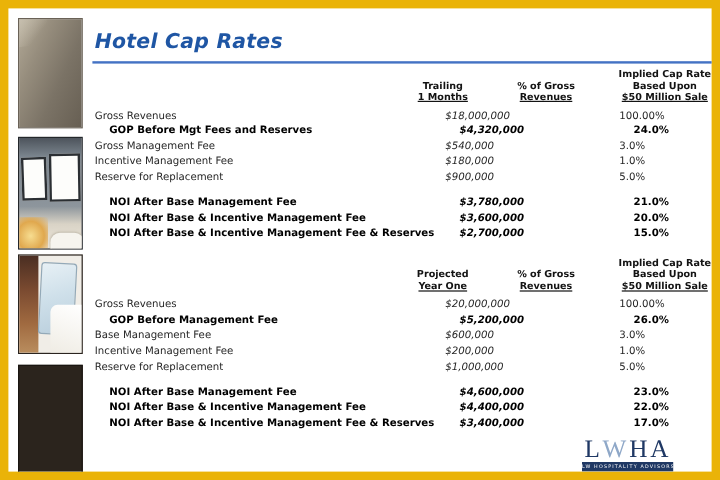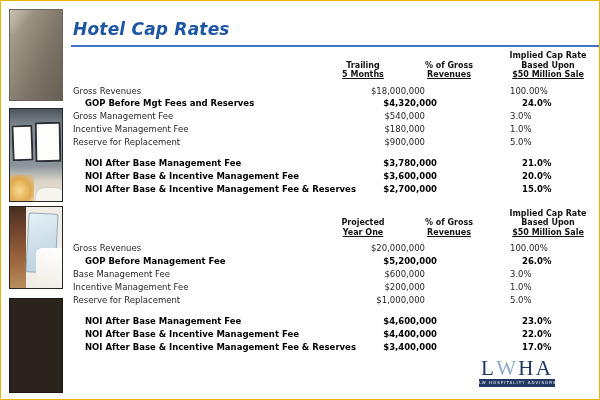--- a/index.html
+++ b/index.html
@@ -1,19 +1,19 @@
 <!DOCTYPE html>
 <html><head>
 <meta charset="utf-8">
 <style>
   html,body { margin:0; padding:0; background:#ffffff; }
   #slide {
     position:relative; width:600px; height:400px; background:#ffffff;
     font-family:"DejaVu Sans", sans-serif; color:#262626; overflow:hidden;
-    border:1px solid #eab308; box-sizing:border-box;
+    border:7px solid #eab308; box-sizing:border-box;
   }
 
   
   .photo { position:absolute; left:8px; width:54px; box-sizing:border-box; overflow:hidden; }
   #photo-1 { top:8px; height:92px; border:1px solid #6a6257;
     background:linear-gradient(115deg,#b3aa98 0%,#968d7d 30%,#7b7366 62%,#675f53 100%); }
   #photo-1:before { content:""; position:absolute; left:-6px; top:-4px; width:30px; height:26px;
     background:linear-gradient(135deg,#cfc8b8 0%,rgba(160,152,136,0) 70%); transform:rotate(-8deg); }
   #photo-2 { top:107px; height:94px; border:1px solid #23272b;
     background:linear-gradient(180deg,#4d545c 0%,#7e8891 18%,#8d959c 62%,#d9d3c6 78%,#efe9dd 100%); }
@@ -46,21 +46,21 @@
 
   
   #tables { position:absolute; left:72px; top:50px; width:520px; }
   .table { margin-bottom:13px; }
   .hrow, .drow { display:grid; grid-template-columns:260px 60px 112px 86px; }
   .hrow { align-items:end; margin-bottom:5px; }
   .hcell { text-align:center; font-weight:bold; font-size:8px; line-height:9.5px; color:#131313; }
   .hline-last { text-decoration:underline; }
   .drow { height:12.8px; line-height:12.8px; font-size:8.5px;gap:32px; }
   .drow .label { white-space:nowrap; overflow:visible; }
-  .drow .value { text-align:right; white-space:nowrap; }
+  .drow .value { text-align:left; white-space:nowrap;font-style:italic; }
   .drow .pct  { padding-left:53px; white-space:nowrap; }
   .drow .cap  { padding-left:23px; white-space:nowrap; }
   .drow.bold { font-weight:bold; color:#000;margin-left:12px; }
   .spacer { height:9px; }
 
   
   #logo { position:absolute; left:478px; top:356px; width:76px; text-align:center; }
   #logo-letters { font-family:"Liberation Serif", serif; font-size:21px; line-height:22px;
     color:#1f3864; letter-spacing:2px; display:flex; justify-content:space-between; padding:0 2px; }
   #logo-letters .lt { flex:0 0 auto; }
@@ -94,21 +94,21 @@
 
   <div id="page-title">Hotel Cap Rates</div>
   <div id="title-rule"></div>
 
   <div id="tables">
     <div class="table">
         <div class="hrow">
           <div class="hcell"></div>
           <div class="hcell">
             <div class="hline">Trailing</div>
-            <div class="hline hline-last">5 Months</div>
+            <div class="hline hline-last">1 Months</div>
           </div>
           <div class="hcell">
             <div class="hline">% of Gross</div>
             <div class="hline hline-last">Revenues</div>
           </div>
           <div class="hcell">
             <div class="hline">Implied Cap Rate</div>
             <div class="hline">Based Upon</div>
             <div class="hline hline-last">$50 Million Sale</div>
           </div>

